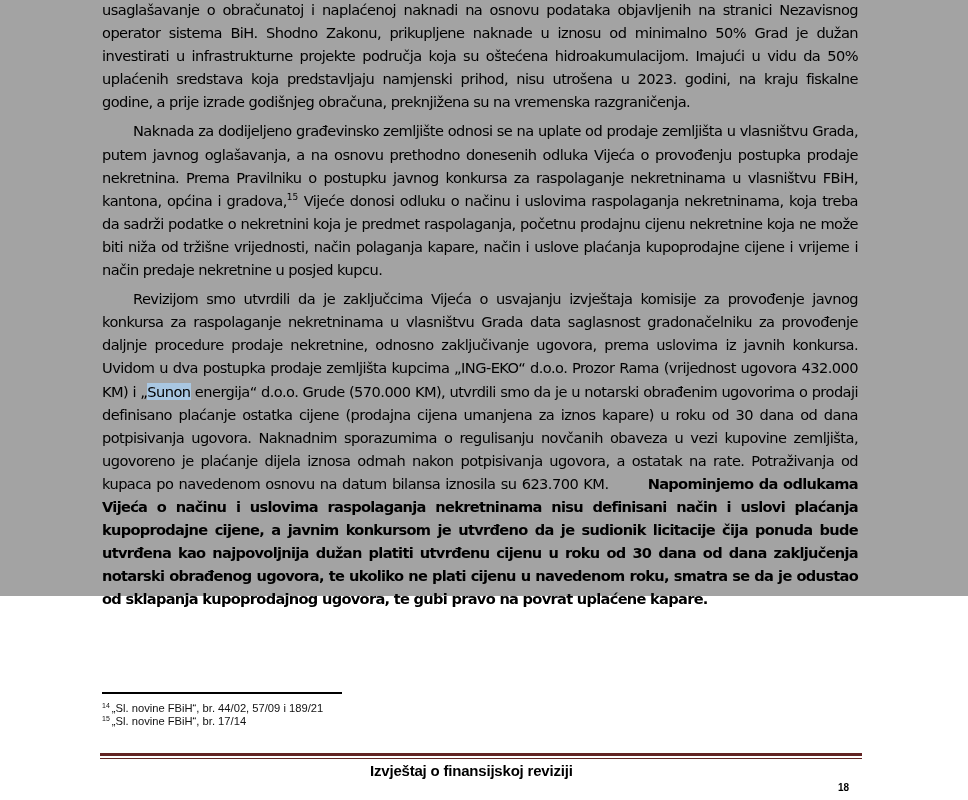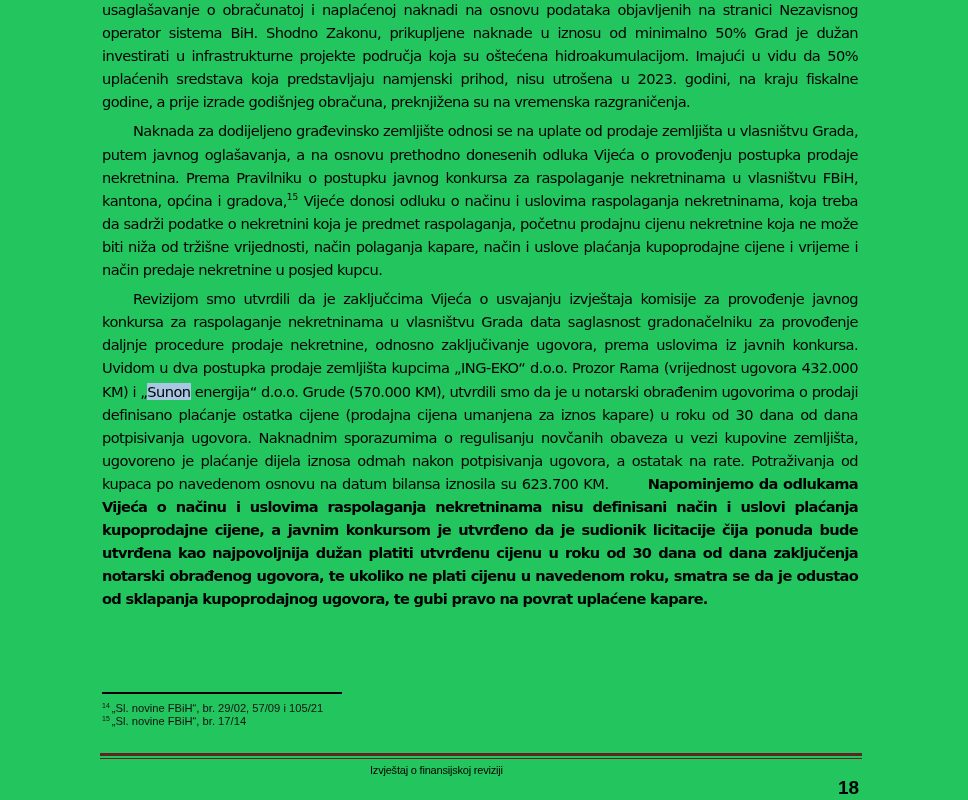--- a/index.html
+++ b/index.html
@@ -13,22 +13,22 @@
       overflow: hidden;
       position: relative;
       font-family: "Liberation Sans", sans-serif;
       color: #000000;
     }
     .page {
       position: absolute;
       left: 0;
       top: 0;
       width: 968px;
-      height: 800px;
-      background: #22c55e;
+      height: 596px;
+      background: #a3a3a3;
     }
     .body-text {
       position: absolute;
       left: 102px;
       top: -2px;
       width: 756px;
       font-family: "DejaVu Sans", sans-serif;
       font-size: 14.6px;
       line-height: 23.1px;
       letter-spacing: -0.55px;
@@ -96,36 +96,36 @@
       top: 758px;
       width: 762px;
       height: 1px;
       background: #622423;
     }
     .footer-title {
       position: absolute;
       left: 370px;
       top: 762px;
       font-family: "Liberation Sans", sans-serif;
-      font-weight: normal;
-      font-size: 11px;
+      font-weight: bold;
+      font-size: 15px;
       line-height: 17px;
       letter-spacing: -0.2px;
       color: #000;
     }
     .footer-title .l2 {
       margin-left: -1px;
     }
     .page-number {
       position: absolute;
       left: 838px;
       top: 779px;
       font-family: "Liberation Sans", sans-serif;
       font-weight: bold;
-      font-size: 19px;
+      font-size: 10px;
       line-height: 17px;
       color: #000;
     }
   </style>
 </head>
 <body>
 
 <div class="page">
 
   <div class="body-text">
@@ -140,21 +140,21 @@
 
     <p class="para indent">
       <span>Revizijom smo utvrdili da je zaključcima Vijeća o usvajanju izvještaja komisije za provođenje javnog konkursa za raspolaganje nekretninama u vlasništvu Grada data saglasnost gradonačelniku za provođenje daljnje procedure prodaje nekretnine, odnosno zaključivanje ugovora, prema uslovima iz javnih konkursa. Uvidom u dva postupka prodaje zemljišta kupcima „ING-EKO“ d.o.o. Prozor Rama (vrijednost ugovora 432.000 KM) i „</span><span class="hl" style="background: rgb(169, 199, 226);">Sunon</span><span> energija“ d.o.o. Grude (570.000 KM), utvrdili smo da je u notarski obrađenim ugovorima o prodaji definisano plaćanje ostatka cijene (prodajna cijena umanjena za iznos kapare) u roku od 30 dana od dana potpisivanja ugovora. Naknadnim sporazumima o regulisanju novčanih obaveza u vezi kupovine zemljišta, ugovoreno je plaćanje dijela iznosa odmah nakon potpisivanja ugovora, a ostatak na rate. Potraživanja od kupaca po navedenom osnovu na datum bilansa iznosila su 623.700 KM. </span><span class="b">Napominjemo da odlukama Vijeća o načinu i uslovima raspolaganja nekretninama nisu definisani način i uslovi plaćanja kupoprodajne cijene, a javnim konkursom je utvrđeno da je sudionik licitacije čija ponuda bude utvrđena kao najpovoljnija dužan platiti utvrđenu cijenu u roku od 30 dana od dana zaključenja notarski obrađenog ugovora, te ukoliko ne plati cijenu u navedenom roku, smatra se da je odustao od sklapanja kupoprodajnog ugovora, te gubi pravo na povrat uplaćene kapare.</span>
     </p>
   </div>
 
   <div class="footnote-rule"></div>
 
   <div class="footnotes">
     <div class="fn">
-      <sup>14</sup><span>„Sl. novine FBiH“, br. 29/02, 57/09 i 105/21</span>
+      <sup>14</sup><span>„Sl. novine FBiH“, br. 44/02, 57/09 i 189/21</span>
     </div>
     <div class="fn">
       <sup>15</sup><span>„Sl. novine FBiH“, br. 17/14</span>
     </div>
   </div>
 
   <div class="footer-rule-thick" style="background: rgb(98, 36, 35);"></div>
   <div class="footer-rule-thin" style="background: rgb(98, 36, 35);"></div>
 
   <div class="footer-title">

